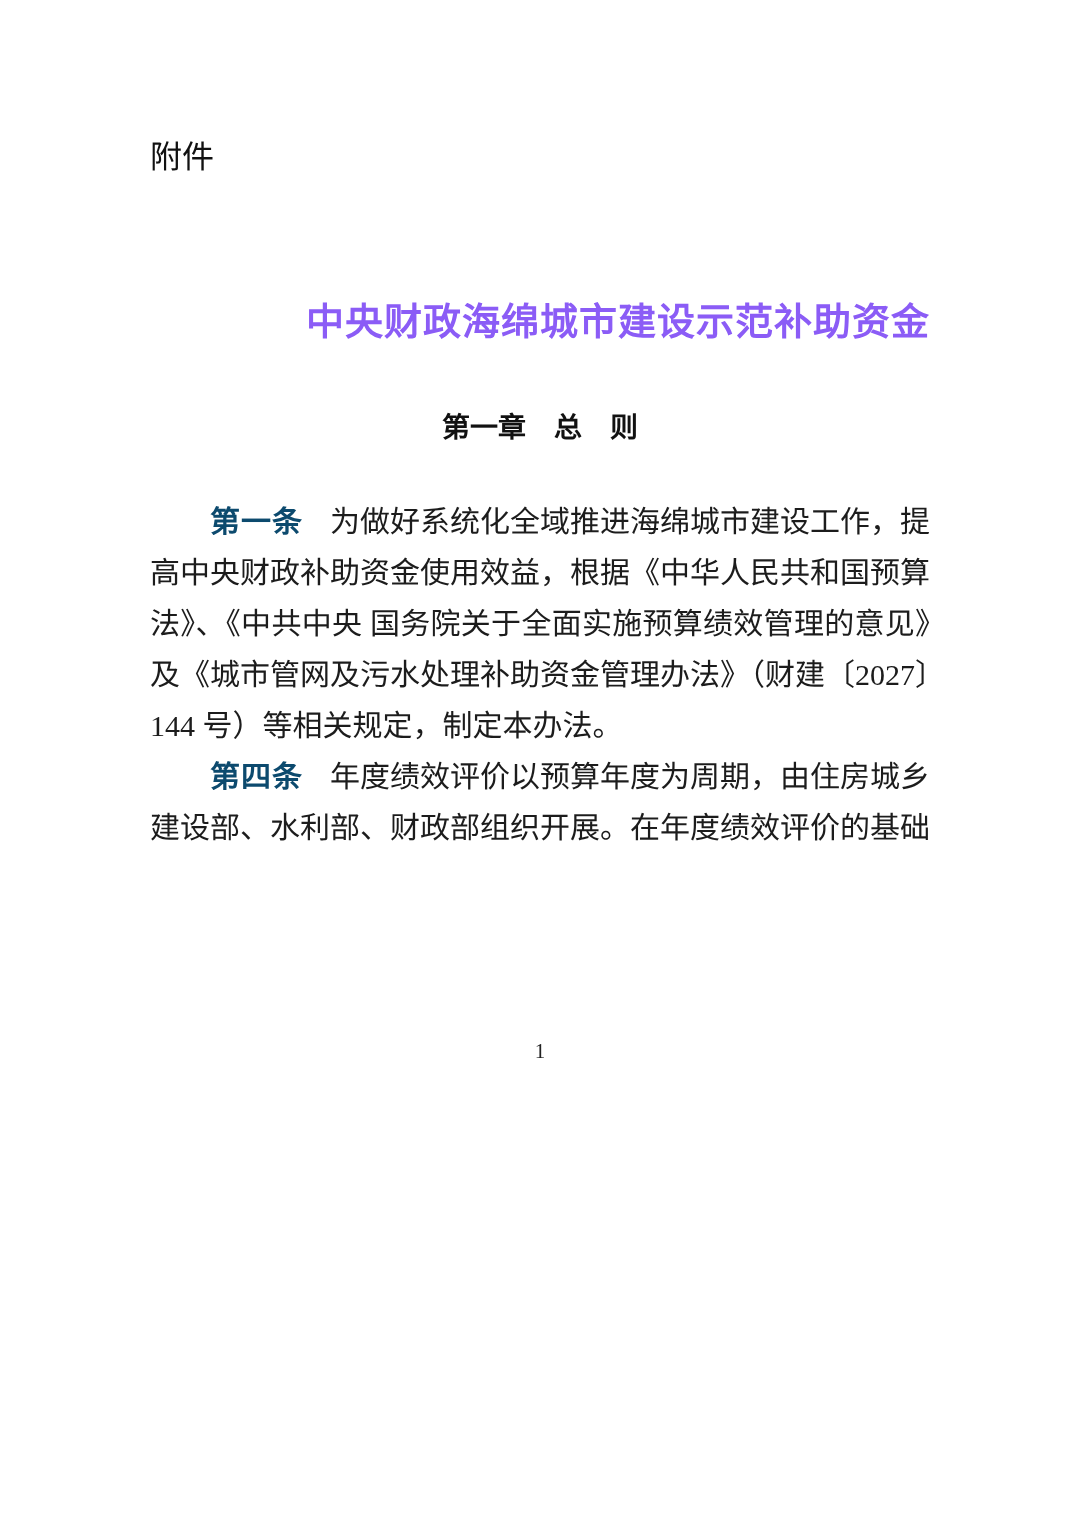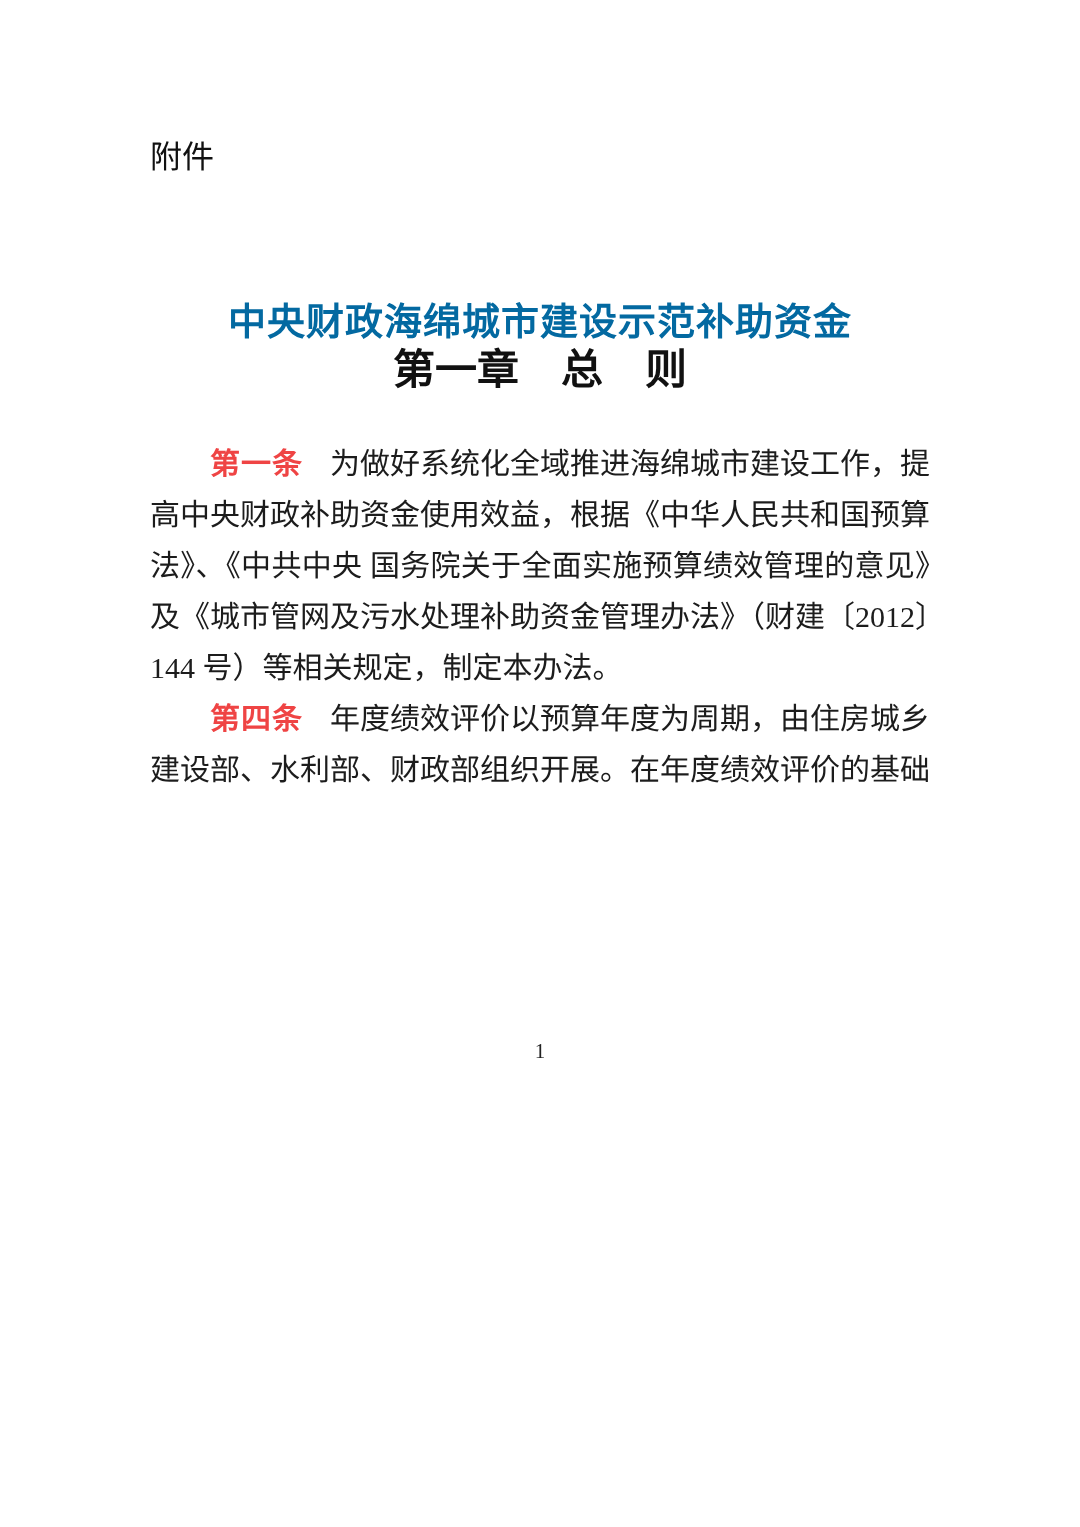--- a/index.html
+++ b/index.html
@@ -20,51 +20,52 @@
     padding: 138px 150px 16px 150px;
   }
   .attachment-label {
     font-size: 32px;
     line-height: 1.2;
     text-align: left;
     color: #111111;
   }
   .doc-title {
     margin-top: 118px;
-    text-align: center;
+    text-align: right;
     font-weight: bold;
-    color: #0369a1;
+    color: #8b5cf6;
   }
   .doc-title .title-line {
     font-size: 38px;
     line-height: 56px;
     letter-spacing: 1px;
   }
   .chapter-heading {
+    margin-top: 58px;
     text-align: center;
     font-weight: bold;
-    font-size: 42px;
+    font-size: 28px;
     line-height: 40px;
     color: #111111;
     white-space: pre;
   }
   .doc-body {
     margin-top: 48px;
   }
   .doc-body p.article {
     margin: 0;
     font-size: 30px;
     line-height: 51px;
     text-indent: 2em;
     text-align: justify;
     color: #1c1c1c;
   }
   .article-label {
     font-weight: bold;
-    color: #ef4444;
+    color: #0c4a6e;
     margin-right: 0.9em;
     letter-spacing: 1px;
   }
   .page-number {
     position: absolute;
     left: 0;
     right: 0;
     bottom: 78px;
     text-align: center;
     font-size: 21px;
@@ -80,21 +81,21 @@
 
   <div class="doc-title">
     <div class="title-line">中央财政海绵城市建设示范补助资金</div>
   </div>
 
   <div class="chapter-heading">第一章　总　则</div>
 
   <div class="doc-body">
 
     <p class="article">
-      <span class="article-label">第一条</span><span>为做好系统化全域推进海绵城市建设工作，提高中央财政补助资金使用效益，根据《中华人民共和国预算法》、《中共中央 国务院关于全面实施预算绩效管理的意见》及《城市管网及污水处理补助资金管理办法》（财建〔2012〕144 号）等相关规定，制定本办法。</span>
+      <span class="article-label">第一条</span><span>为做好系统化全域推进海绵城市建设工作，提高中央财政补助资金使用效益，根据《中华人民共和国预算法》、《中共中央 国务院关于全面实施预算绩效管理的意见》及《城市管网及污水处理补助资金管理办法》（财建〔2027〕144 号）等相关规定，制定本办法。</span>
     </p>
 
 
 
     <p class="article">
       <span class="article-label">第四条</span><span>年度绩效评价以预算年度为周期，由住房城乡建设部、水利部、财政部组织开展。在年度绩效评价的基础</span>
     </p>
 
   </div>
 

